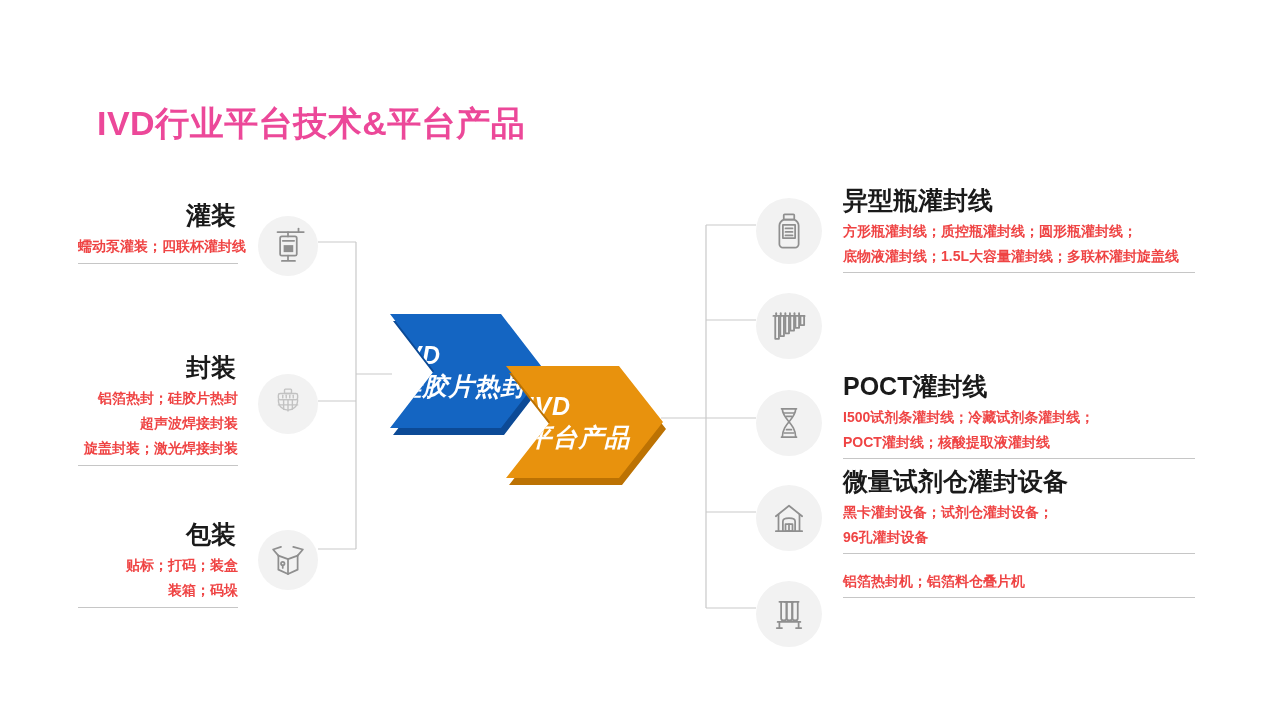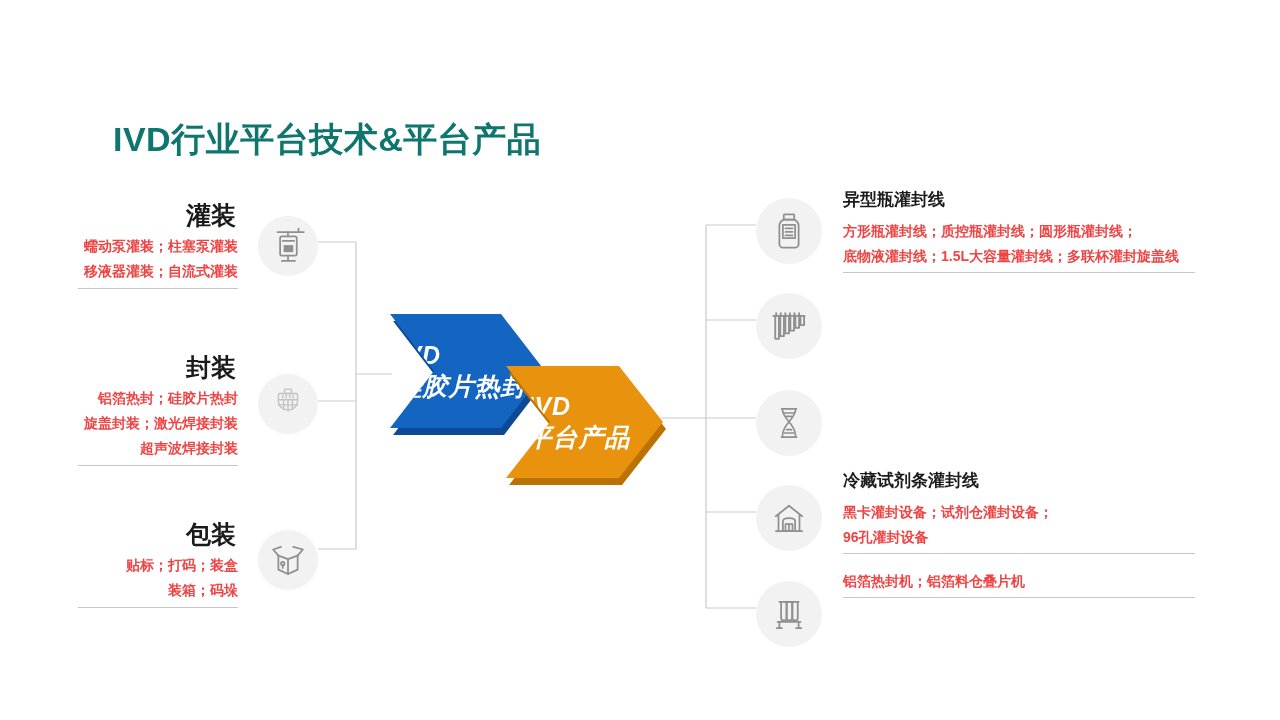--- a/index.html
+++ b/index.html
@@ -4,40 +4,40 @@
 <style>
   html,body{margin:0;padding:0;}
   body{
     width:1280px;height:720px;background:#ffffff;overflow:hidden;
     font-family:"Liberation Sans","DejaVu Sans",sans-serif;
     -webkit-font-smoothing:antialiased;
   }
   .stage{position:relative;width:1280px;height:720px;background:#fff;}
 
   .page-title{
-    position:absolute;left:97px;top:101px;margin:16px;
-    font-size:34px;font-weight:700;color:#0f766e;letter-spacing:.5px;white-space:nowrap;
+    position:absolute;left:97px;top:101px;margin:0;
+    font-size:34px;font-weight:700;color:#ec4899;letter-spacing:.5px;white-space:nowrap;
   }
 
   .wires{position:absolute;left:0;top:0;pointer-events:none;}
 
   
   .lsec{
     position:absolute;left:78px;width:160px;text-align:right;
     border-bottom:1px solid #c6c6c6;padding-bottom:4px;
   }
   .lsec h2{margin:0 2px 4px 0;font-size:25px;line-height:30px;font-weight:700;color:#1a1a1a;}
   .bline{font-size:14px;line-height:25px;font-weight:600;color:#ef4444;white-space:nowrap;}
 
   
   .rsec{
     position:absolute;left:843px;width:352px;text-align:left;
     border-bottom:1px solid #c6c6c6;padding-bottom:3px;
   }
-  .rsec h2{margin:0 0 4px 0;font-size:17px;line-height:30px;font-weight:700;color:#1a1a1a;}
+  .rsec h2{margin:0 0 4px 0;font-size:25px;line-height:30px;font-weight:700;color:#1a1a1a;}
 
   
   .circle{
     position:absolute;border-radius:50%;background:#f2f2f2;
     display:flex;align-items:center;justify-content:center;
   }
   .lcircle{width:60px;height:60px;}
   .rcircle{width:66px;height:66px;}
   .ic{display:block;}
   .ic *{fill:none;stroke:#8f8f8f;stroke-width:2;stroke-linecap:round;stroke-linejoin:round;}
@@ -84,29 +84,28 @@
       <path d="M706 225 H756"></path>
       <path d="M706 320 H756"></path>
       <path d="M661 418 H756"></path>
       <path d="M706 512 H756"></path>
       <path d="M706 608 H756"></path>
     </g>
   </svg>
 
   <section class="lsec" style="top:200px">
     <h2>灌装</h2>
-    <div class="bline">蠕动泵灌装；柱塞泵灌装</div>
-    <div class="bline">移液器灌装；自流式灌装</div>
+    <div class="bline">蠕动泵灌装；四联杯灌封线</div>
   </section>
 
   <section class="lsec" style="top:352px">
     <h2>封装</h2>
     <div class="bline">铝箔热封；硅胶片热封</div>
+    <div class="bline">超声波焊接封装</div>
     <div class="bline">旋盖封装；激光焊接封装</div>
-    <div class="bline">超声波焊接封装</div>
   </section>
 
   <section class="lsec" style="top:519px">
     <h2>包装</h2>
     <div class="bline">贴标；打码；装盒</div>
     <div class="bline">装箱；码垛</div>
   </section>
 
   <div class="circle lcircle" style="left:258px;top:216px">
     <svg class="ic" width="42" height="42" viewBox="0 0 48 48">
@@ -169,23 +168,28 @@
     </div>
   </div>
 
   <section class="rsec" style="top:185px">
     <h2>异型瓶灌封线</h2>
     <div class="bline">方形瓶灌封线；质控瓶灌封线；圆形瓶灌封线；</div>
     <div class="bline">底物液灌封线；1.5L大容量灌封线；多联杯灌封旋盖线</div>
   </section>
 
 
+  <section class="rsec" style="top:371px">
+    <h2>POCT灌封线</h2>
+    <div class="bline">I500试剂条灌封线；冷藏试剂条灌封线；</div>
+    <div class="bline">POCT灌封线；核酸提取液灌封线</div>
+  </section>
 
   <section class="rsec" style="top:466px">
-    <h2>冷藏试剂条灌封线</h2>
+    <h2>微量试剂仓灌封设备</h2>
     <div class="bline">黑卡灌封设备；试剂仓灌封设备；</div>
     <div class="bline">96孔灌封设备</div>
   </section>
 
   <section class="rsec" style="top:569px">
     <div class="bline">铝箔热封机；铝箔料仓叠片机</div>
   </section>
 
   <div class="circle rcircle" style="left:756px;top:198px">
     <svg class="ic" width="42" height="42" viewBox="0 0 48 48">

